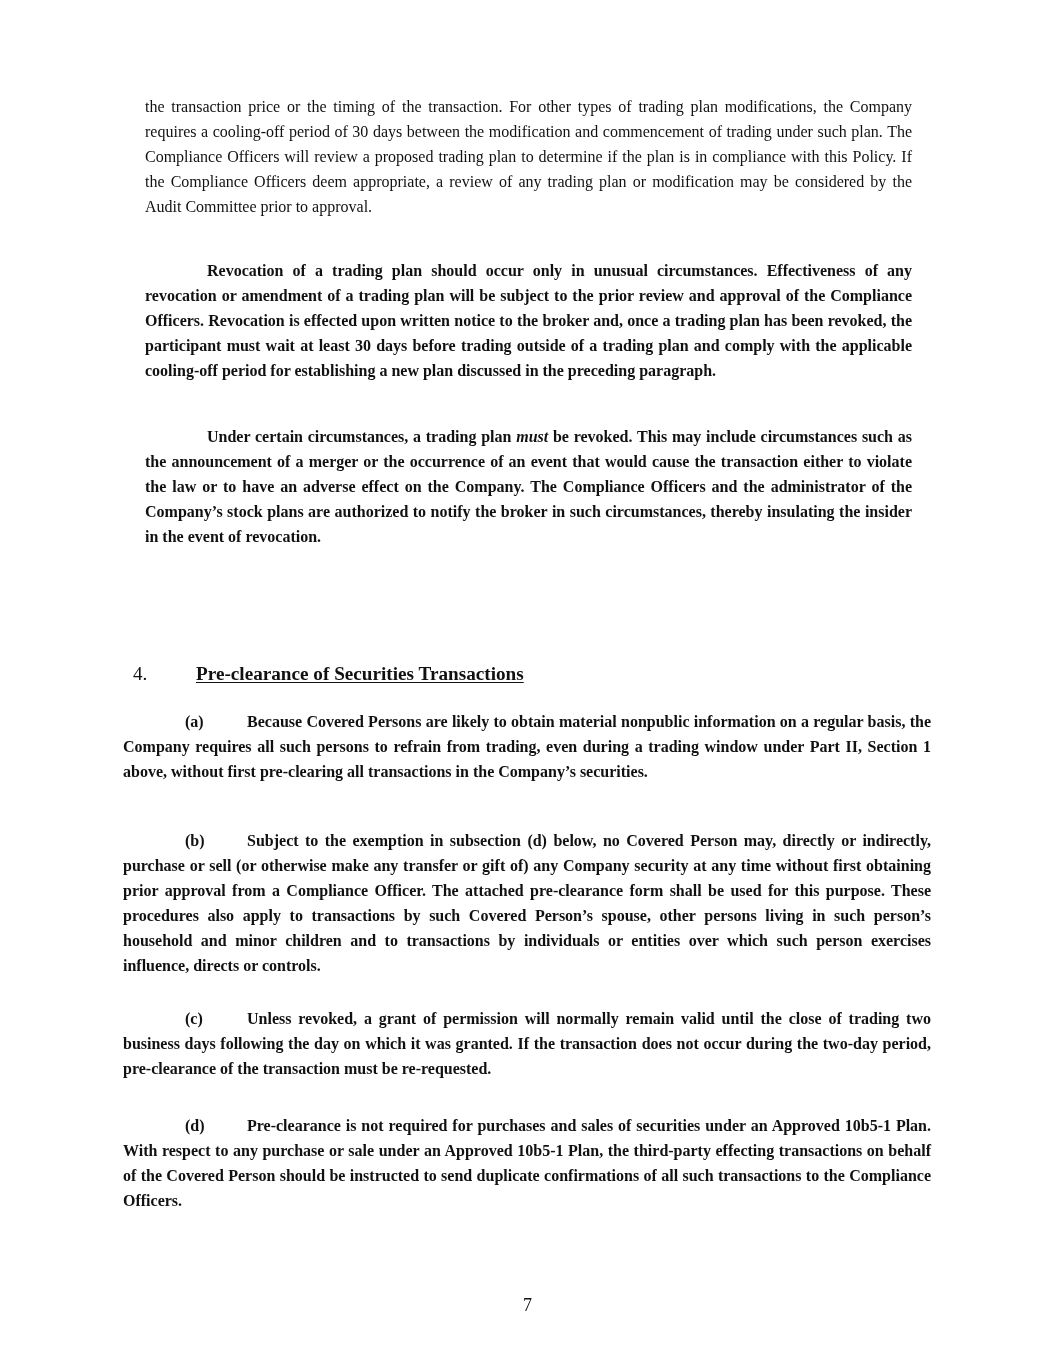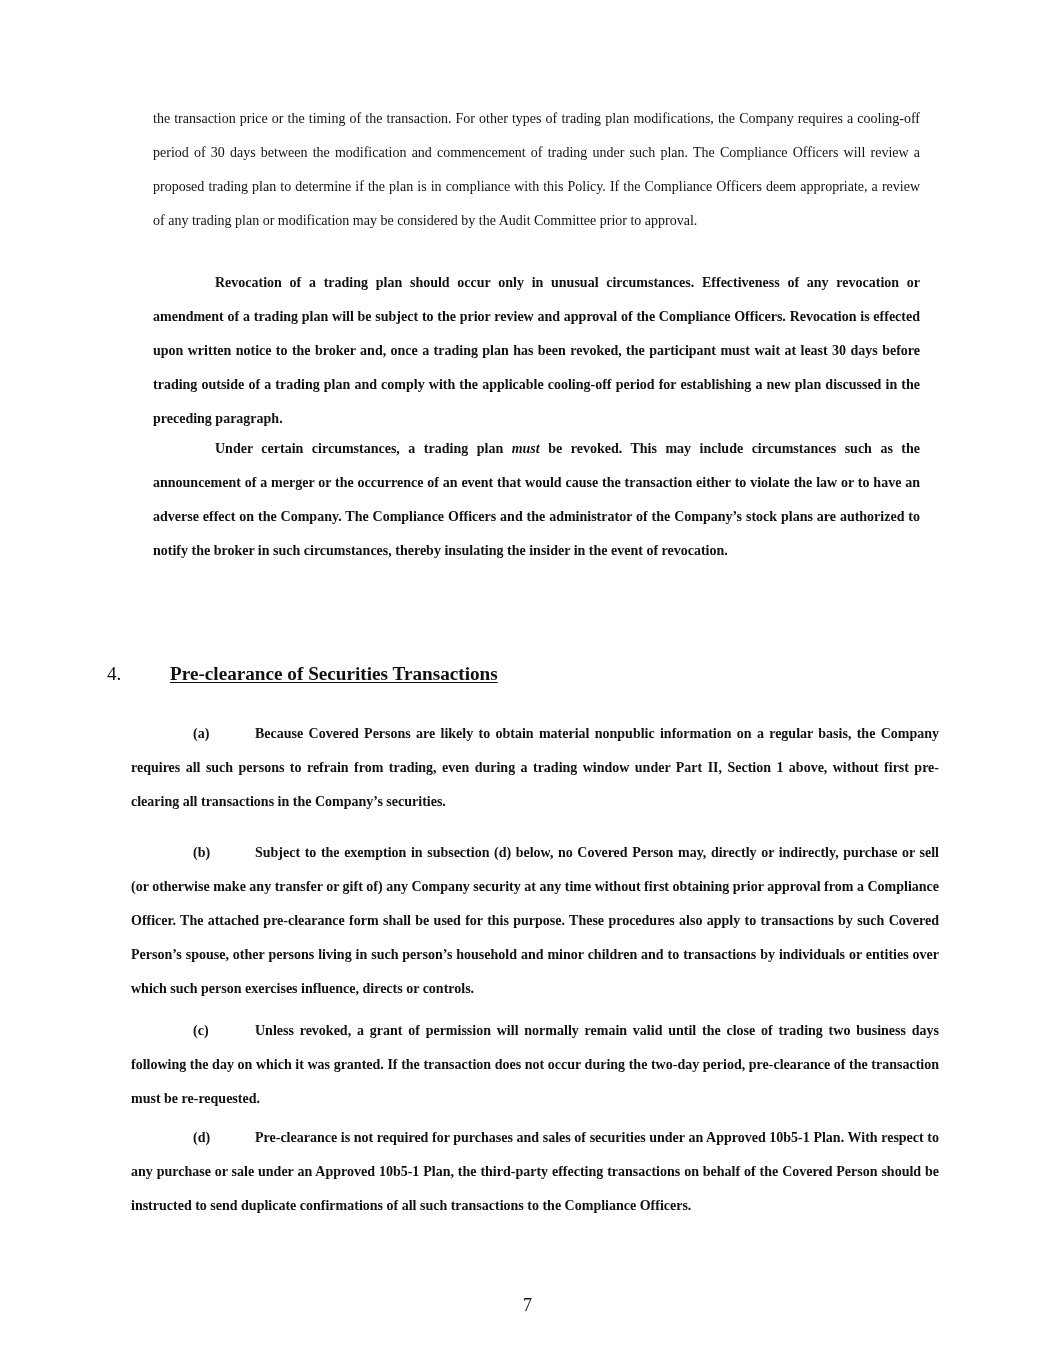--- a/index.html
+++ b/index.html
@@ -4,32 +4,32 @@
 <style>
   html, body { margin: 0; padding: 0; background: #ffffff; }
   body {
     width: 1055px; height: 1365px; position: relative; overflow: hidden;
     font-family: "Liberation Serif", "DejaVu Serif", serif;
     color: #111111;
   }
   .page { position: absolute; left: 0; top: 0; width: 1055px; height: 1365px; }
   .p {
     position: absolute;
-    font-size: 14px;
-    line-height: 34px;
+    font-size: 16px;
+    line-height: 25px;
     text-align: justify;
     text-align-last: left;
-    margin: 8px;
+    margin: 0;
   }
   .p.indent { text-indent: 62px; font-weight: bold; }
   .outer { left: 145px; width: 767px; }
   .inner { left: 123px; width: 808px; }
   .sub-label { display: inline-block; width: 62px; text-indent: 0; }
   .heading {
-    position: absolute; left: 107px; top: 662px;
+    position: absolute; left: 133px; top: 662px;
     font-size: 19.2px; line-height: 23.7px;
   }
   .heading .num { display: inline-block; width: 63px; }
   .heading .title { font-weight: bold; text-decoration: underline; text-underline-offset: 2px; }
   .page-number {
     position: absolute; left: 0; width: 1055px; top: 1295px;
     text-align: center; font-size: 18px;
   }
   em { font-style: italic; }
 </style>

